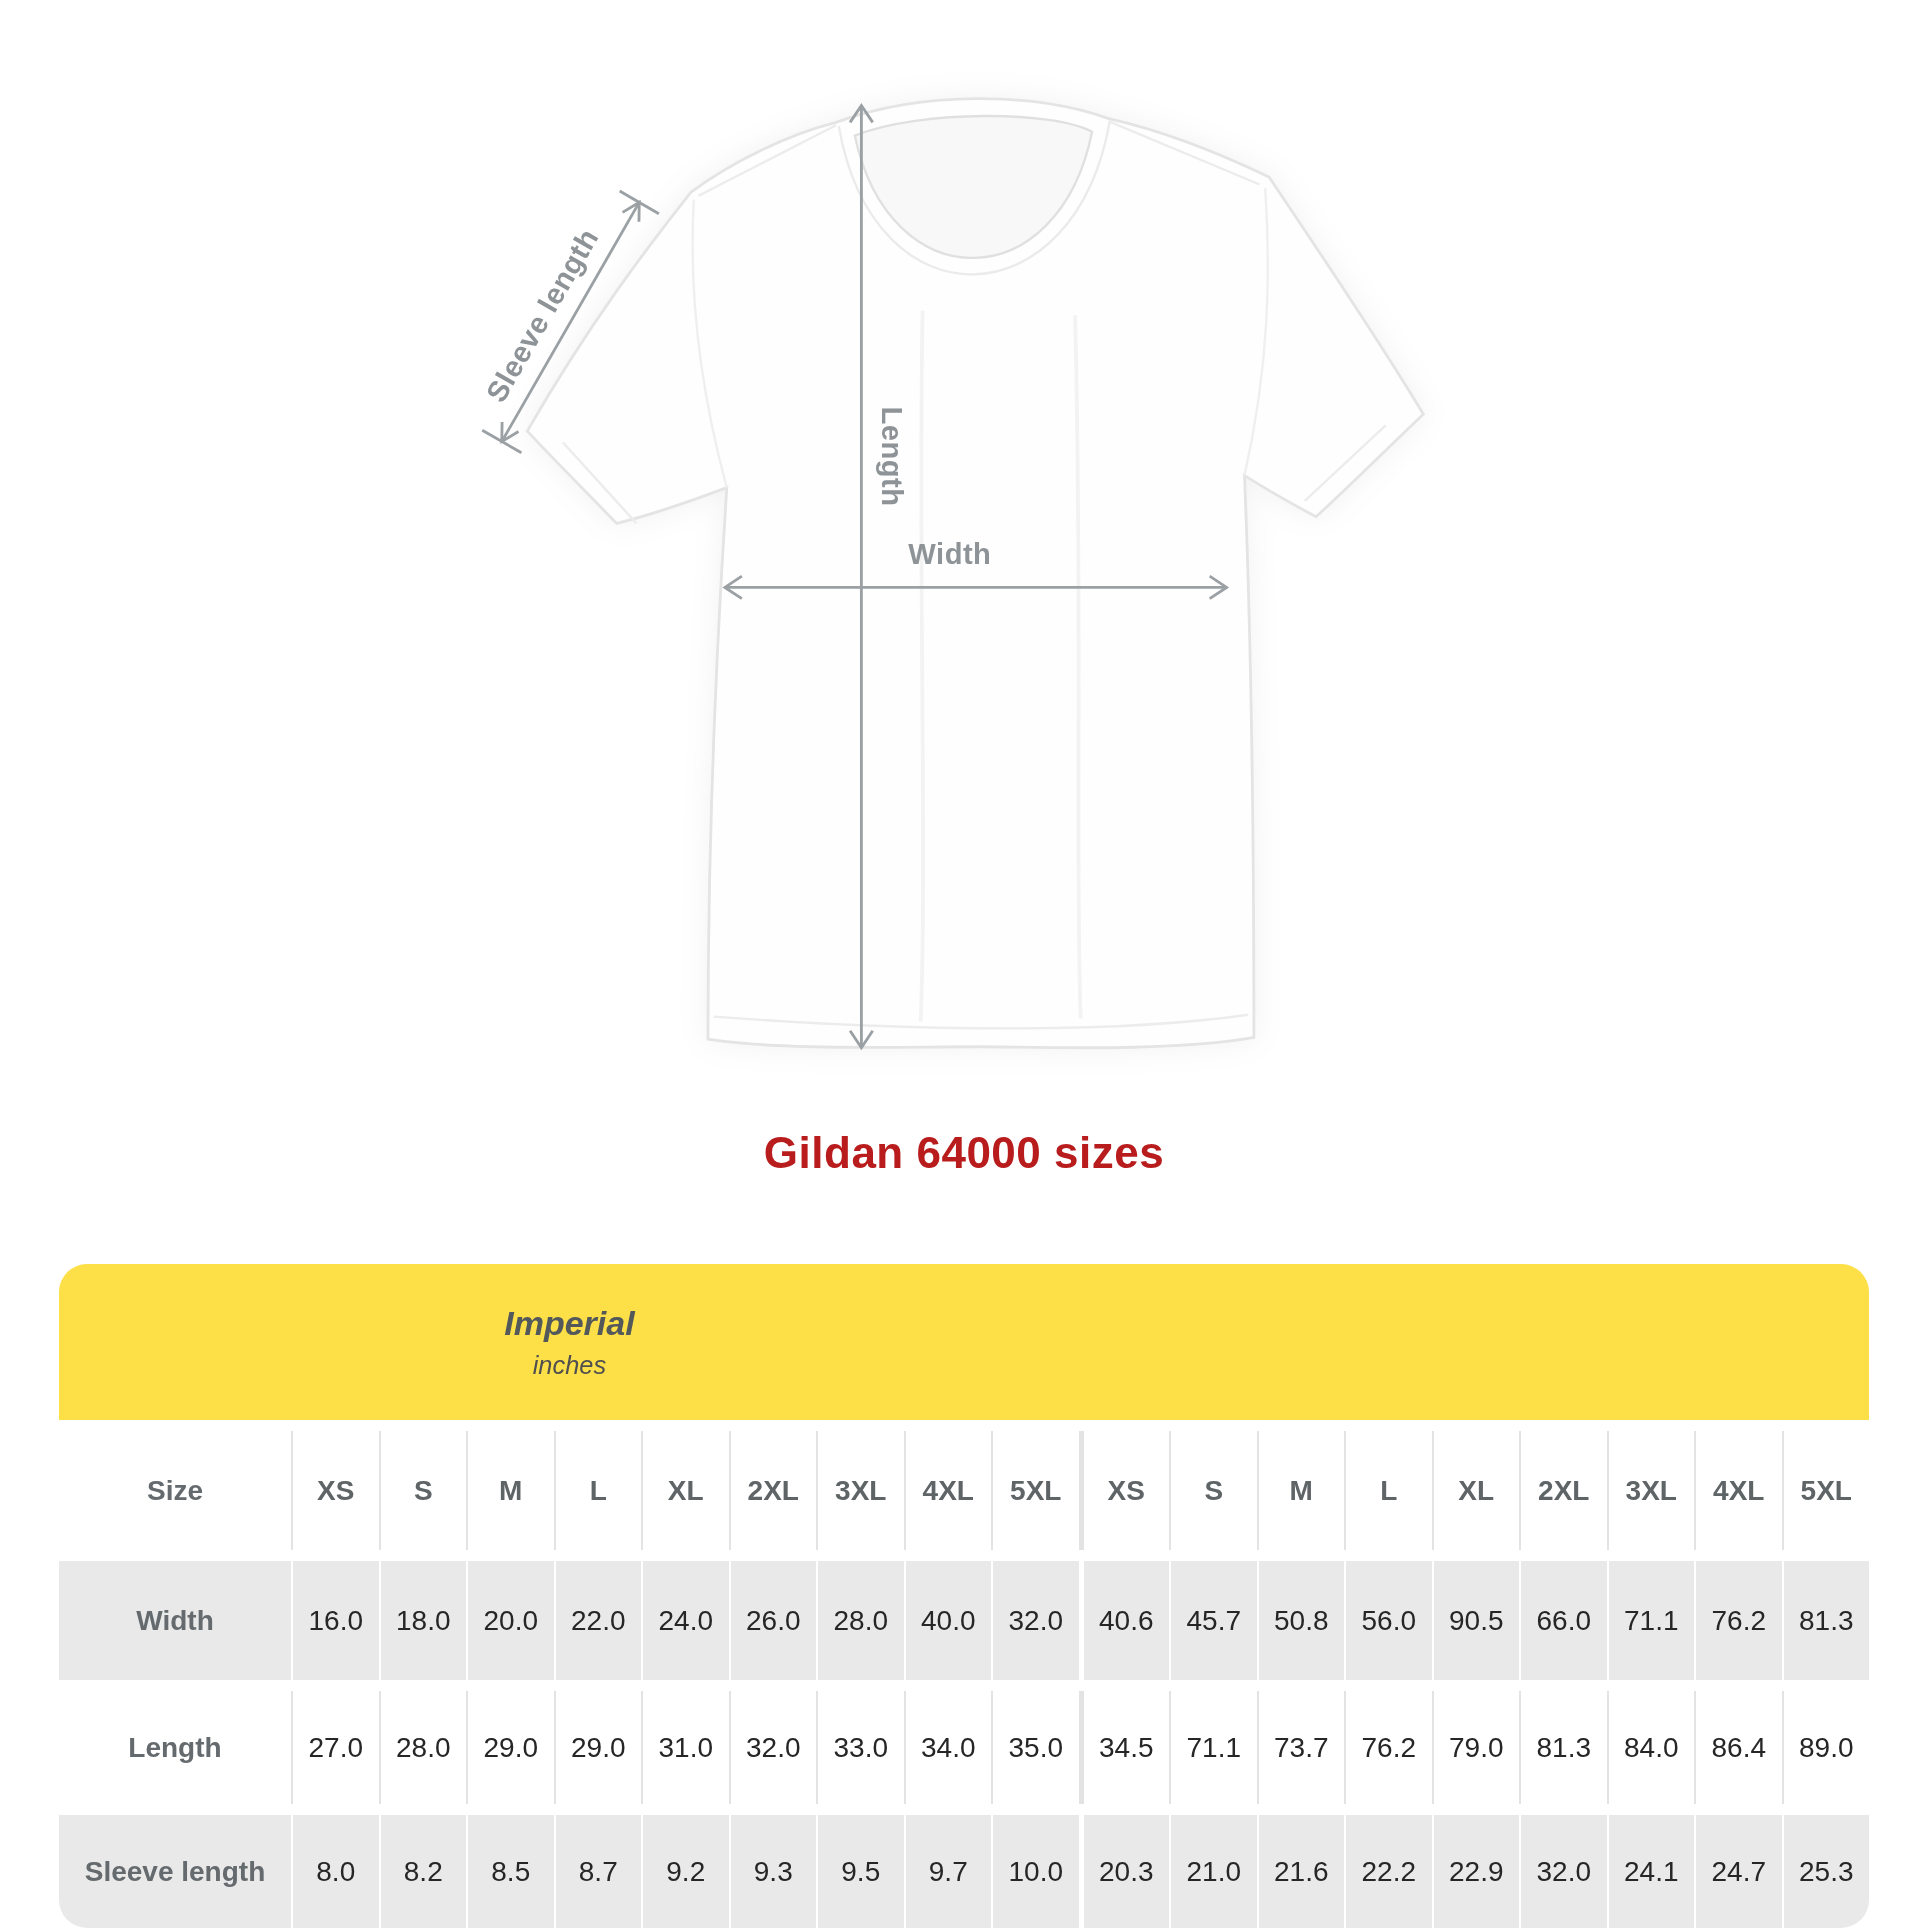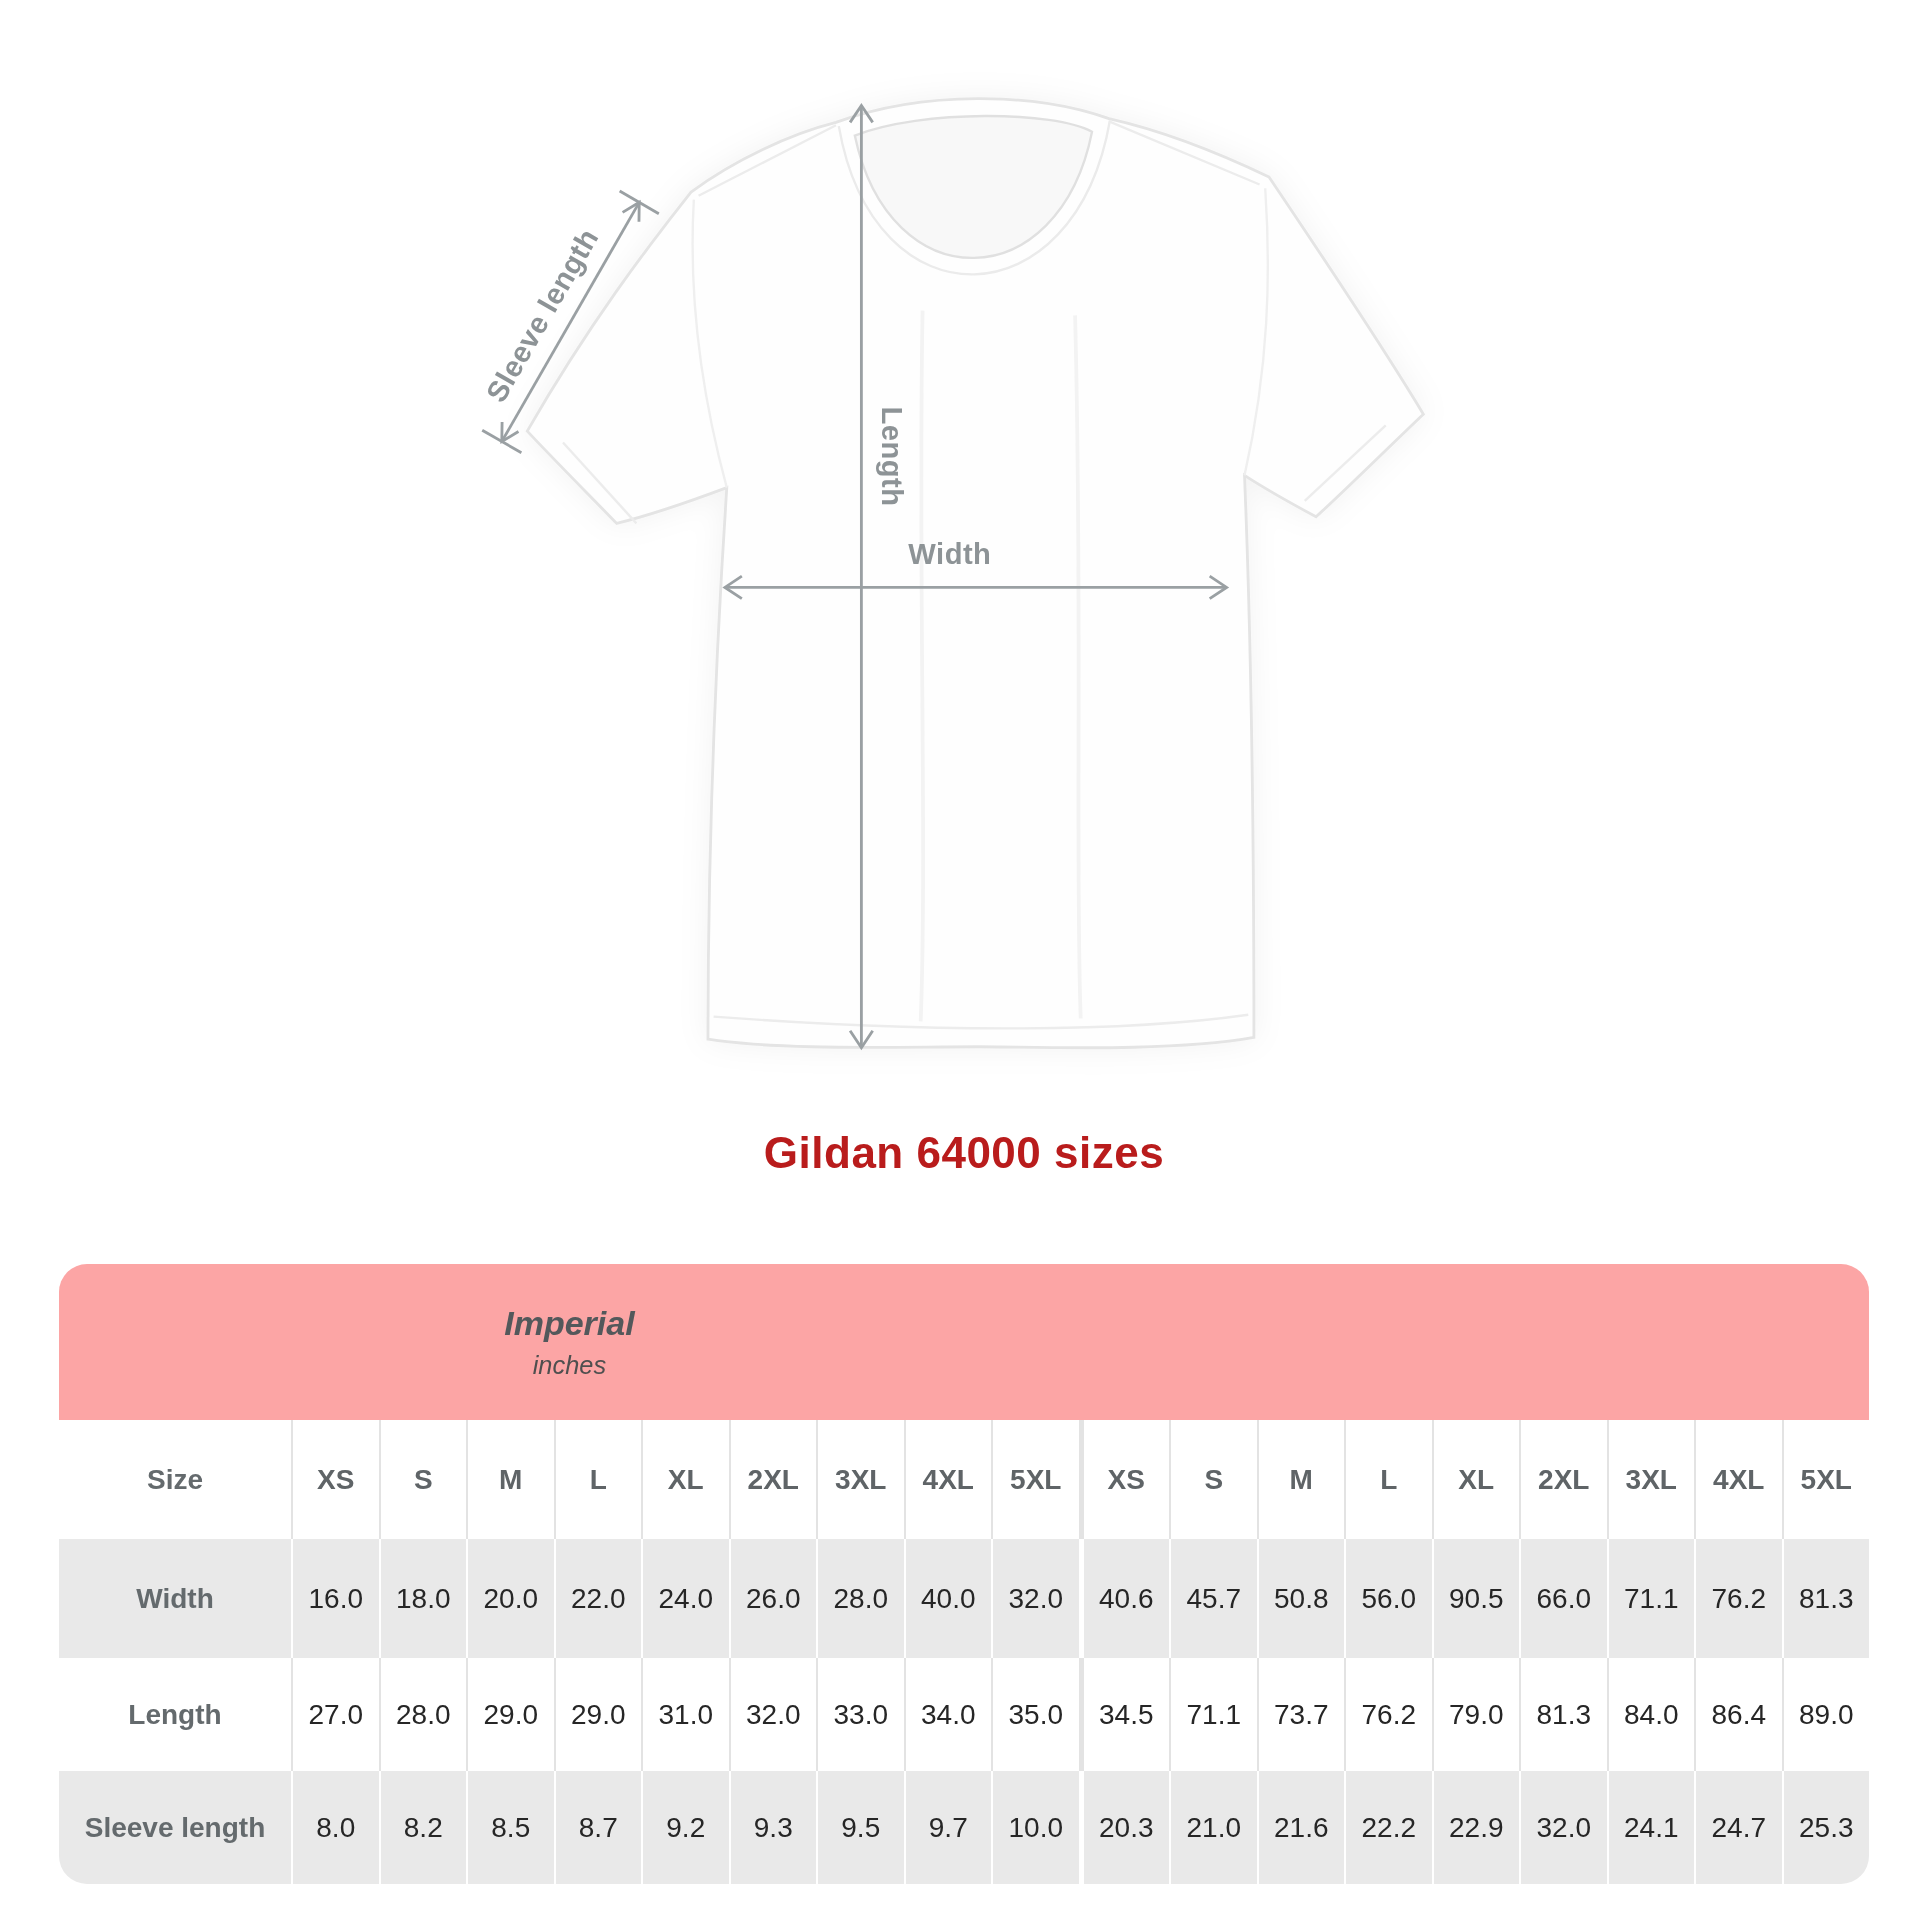--- a/index.html
+++ b/index.html
@@ -5,26 +5,26 @@
   html,body{margin:0;padding:0;background:#fff;}
   .page{position:relative;width:1928px;height:1928px;background:#ffffff;overflow:hidden;
         font-family:"Liberation Sans",sans-serif;}
   .diagram{position:absolute;left:0;top:0;}
   .shirt{filter:drop-shadow(0 0 16px rgba(0,0,0,0.05));}
   .page-title{position:absolute;top:1128px;left:0;width:100%;text-align:center;
         font-size:44px;font-weight:bold;color:#b91c1c;letter-spacing:0.5px;}
   .page-subtitle{position:absolute;top:1192px;left:0;width:100%;text-align:center;
         font-size:25.4px;font-style:italic;color:#4e4e4e;}
   .size-table{position:absolute;left:59px;top:1264px;width:1810px;}
-  .units-band{display:flex;height:156px;background:#fca5a5;border-radius:28px 28px 0 0;}
+  .units-band{display:flex;height:156px;background:#fde047;border-radius:28px 28px 0 0;}
   .unit-group{width:56.4%;display:flex;flex-direction:column;align-items:center;justify-content:center;gap:7.5px;}
   .unit-group.metric{width:43.6%;}
   .unit-name{font-size:34px;font-weight:bold;font-style:italic;color:#53585b;}
   .unit-sub{font-size:25.4px;font-style:italic;color:#4f4f4f;}
-  .trow{display:flex;}
+  .trow{display:flex;margin-top:11px;}
   .trow.white{background:#ffffff;}
   .trow.gray{background:#e9e9e9;}
   .header-row{height:119px;background:#ffffff;}
   .row-width{height:119px;}
   .row-mid{height:113px;}
   .trow.last{height:113px;border-radius:0 0 28px 28px;}
   .cell{flex:1;display:flex;align-items:center;justify-content:center;
         font-size:28px;color:#262626;box-sizing:border-box;min-width:0;}
   .label-cell{flex:0 0 232px;font-weight:bold;color:#646a6d;}
   .size-cell{font-weight:bold;color:#5f6467;}

